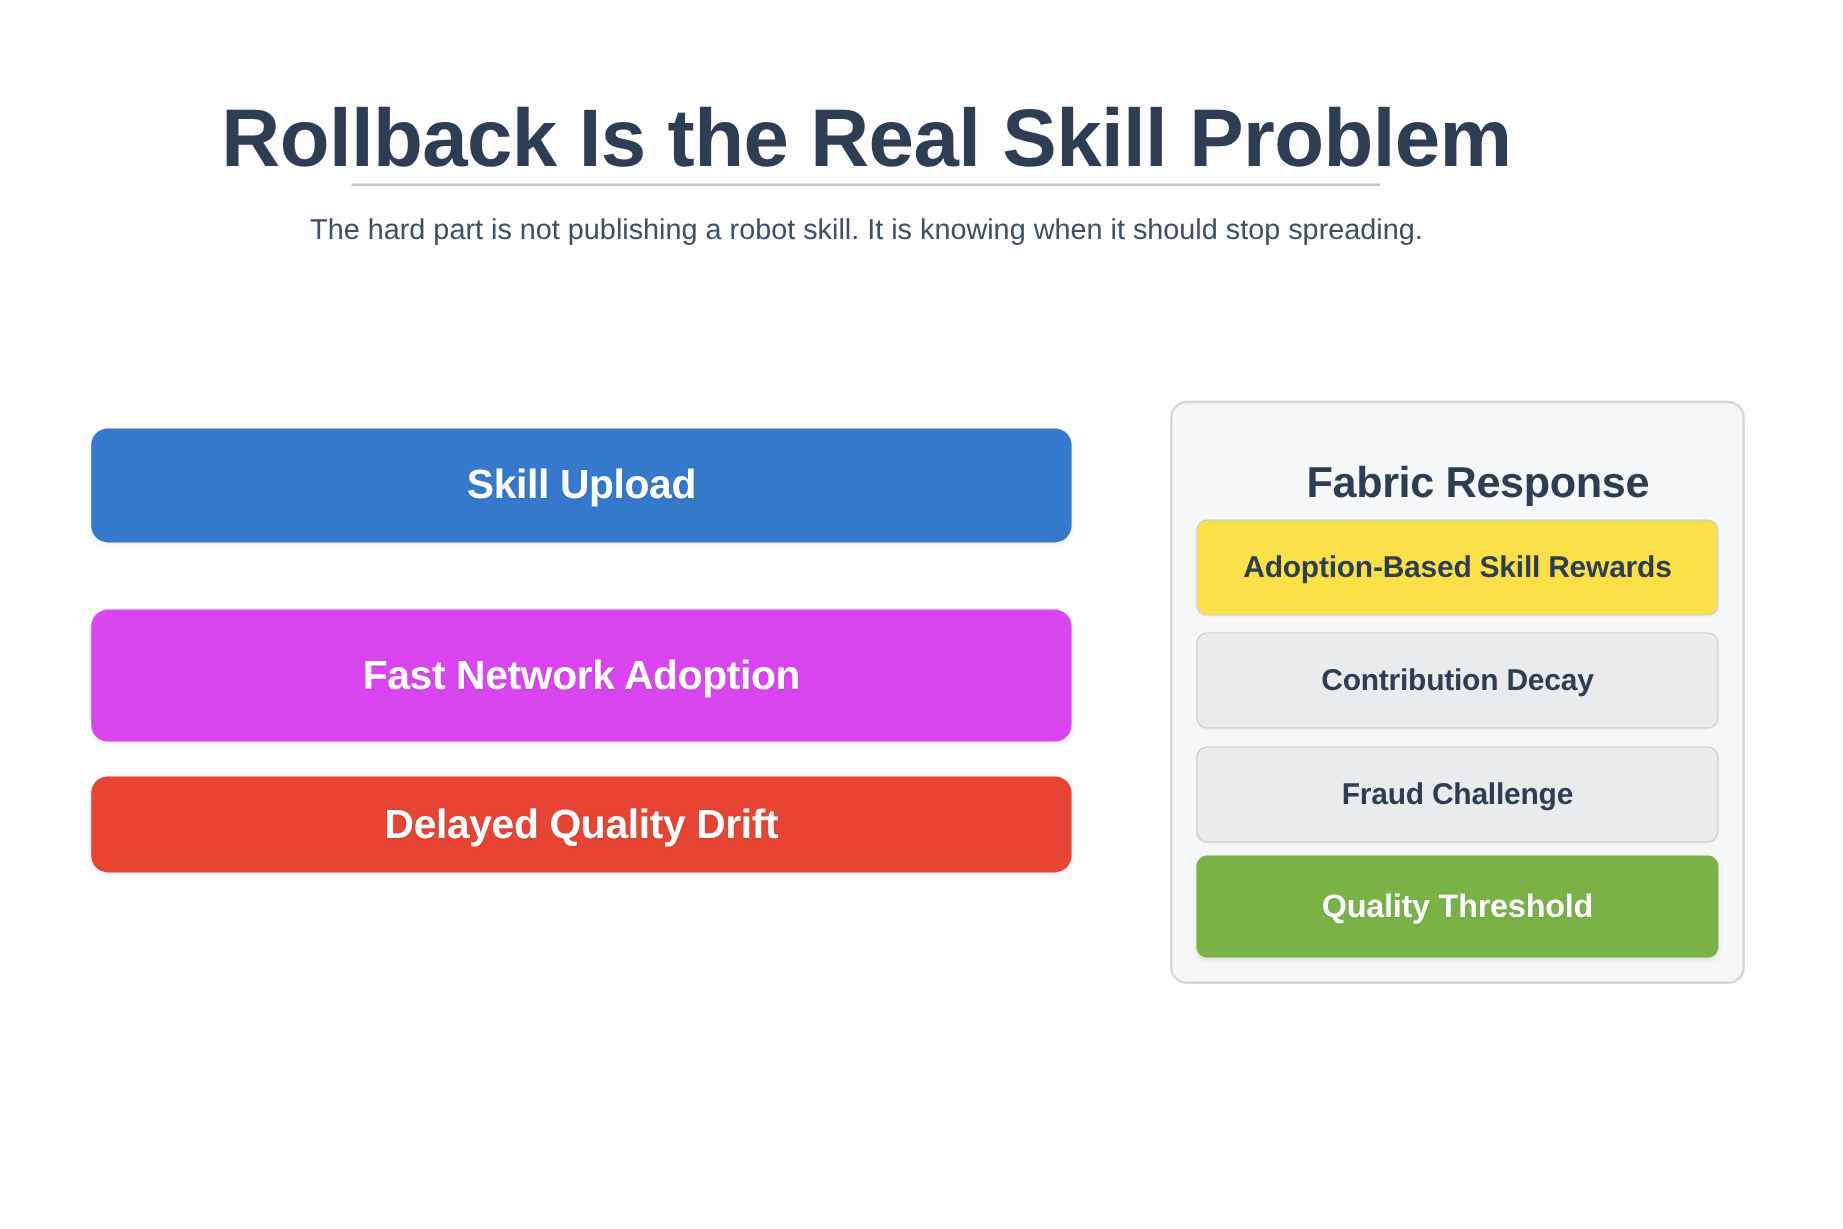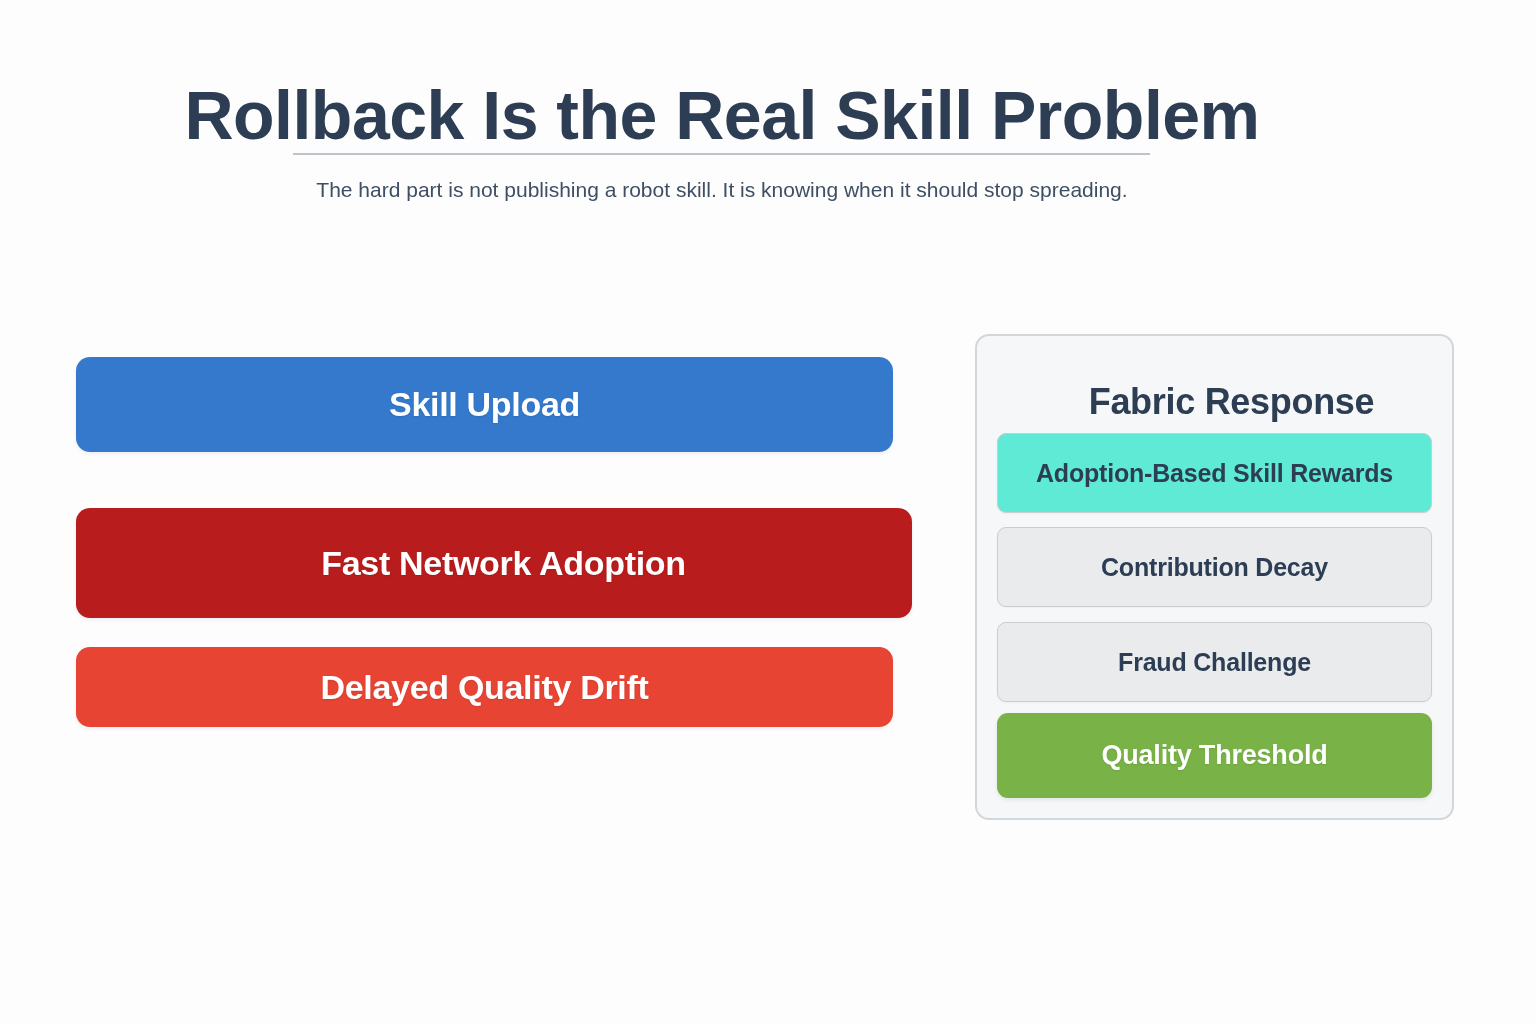--- a/index.html
+++ b/index.html
@@ -44,21 +44,21 @@
     border: none;
     border-top: 2px solid #bcc3cb;
     margin: 0;
   }
   .page-subtitle {
     margin: 0;
     position: absolute;
     top: 178px;
     left: 0;
     width: 100%;
-    font-size: 21px;
+    font-size: 24px;
     font-weight: normal;
     color: #3e4f64;
   }
 
   
   .flow {
     position: absolute;
     left: 76px;
     top: 357px;
     width: 817px;
@@ -144,41 +144,41 @@
   <header class="header">
     <h1 class="page-title">Rollback Is the Real Skill Problem</h1>
     <hr class="title-divider">
     <p class="page-subtitle">The hard part is not publishing a robot skill. It is knowing when it should stop spreading.</p>
   </header>
 
   <section class="flow">
     <div class="flow-bar flow-bar-1" style="background-color: rgb(52, 121, 204);">
       <span class="bar-label">Skill Upload</span>
     </div>
-    <div class="flow-bar flow-bar-2" style="background-color: #b91c1c; padding-left: 19px;">
+    <div class="flow-bar flow-bar-2" style="background-color: #d946ef;">
       <span class="bar-label">Fast Network Adoption</span>
     </div>
     <div class="flow-bar flow-bar-3" style="background-color: rgb(232, 68, 51);">
       <span class="bar-label">Delayed Quality Drift</span>
     </div>
   </section>
 
   <aside class="panel">
     <h2 class="panel-title">Fabric Response</h2>
 
-    <div class="panel-item panel-item-1 neutral" style="background-color: #5eead4; color: rgb(45, 62, 84);">
+    <div class="panel-item panel-item-1 neutral" style="background-color: #fde047; color: rgb(45, 62, 84);">
       <span>Adoption-Based Skill Rewards</span>
     </div>
 
     <div class="panel-item panel-item-2 neutral" style="background-color: rgb(233, 235, 237); color: rgb(45, 62, 84);">
       <span>Contribution Decay</span>
     </div>
 
     <div class="panel-item panel-item-3 neutral" style="background-color: rgb(233, 235, 237); color: rgb(45, 62, 84);">
       <span>Fraud Challenge</span>
     </div>
 
-    <div class="panel-item panel-item-4 highlight" style="background-color: rgb(121, 179, 71); color: rgb(255, 255, 255); border-radius: 11px;">
+    <div class="panel-item panel-item-4 highlight" style="background-color: rgb(121, 179, 71); color: rgb(255, 255, 255);">
       <span>Quality Threshold</span>
     </div>
   </aside>
 
 </div>
 
 </body></html>

